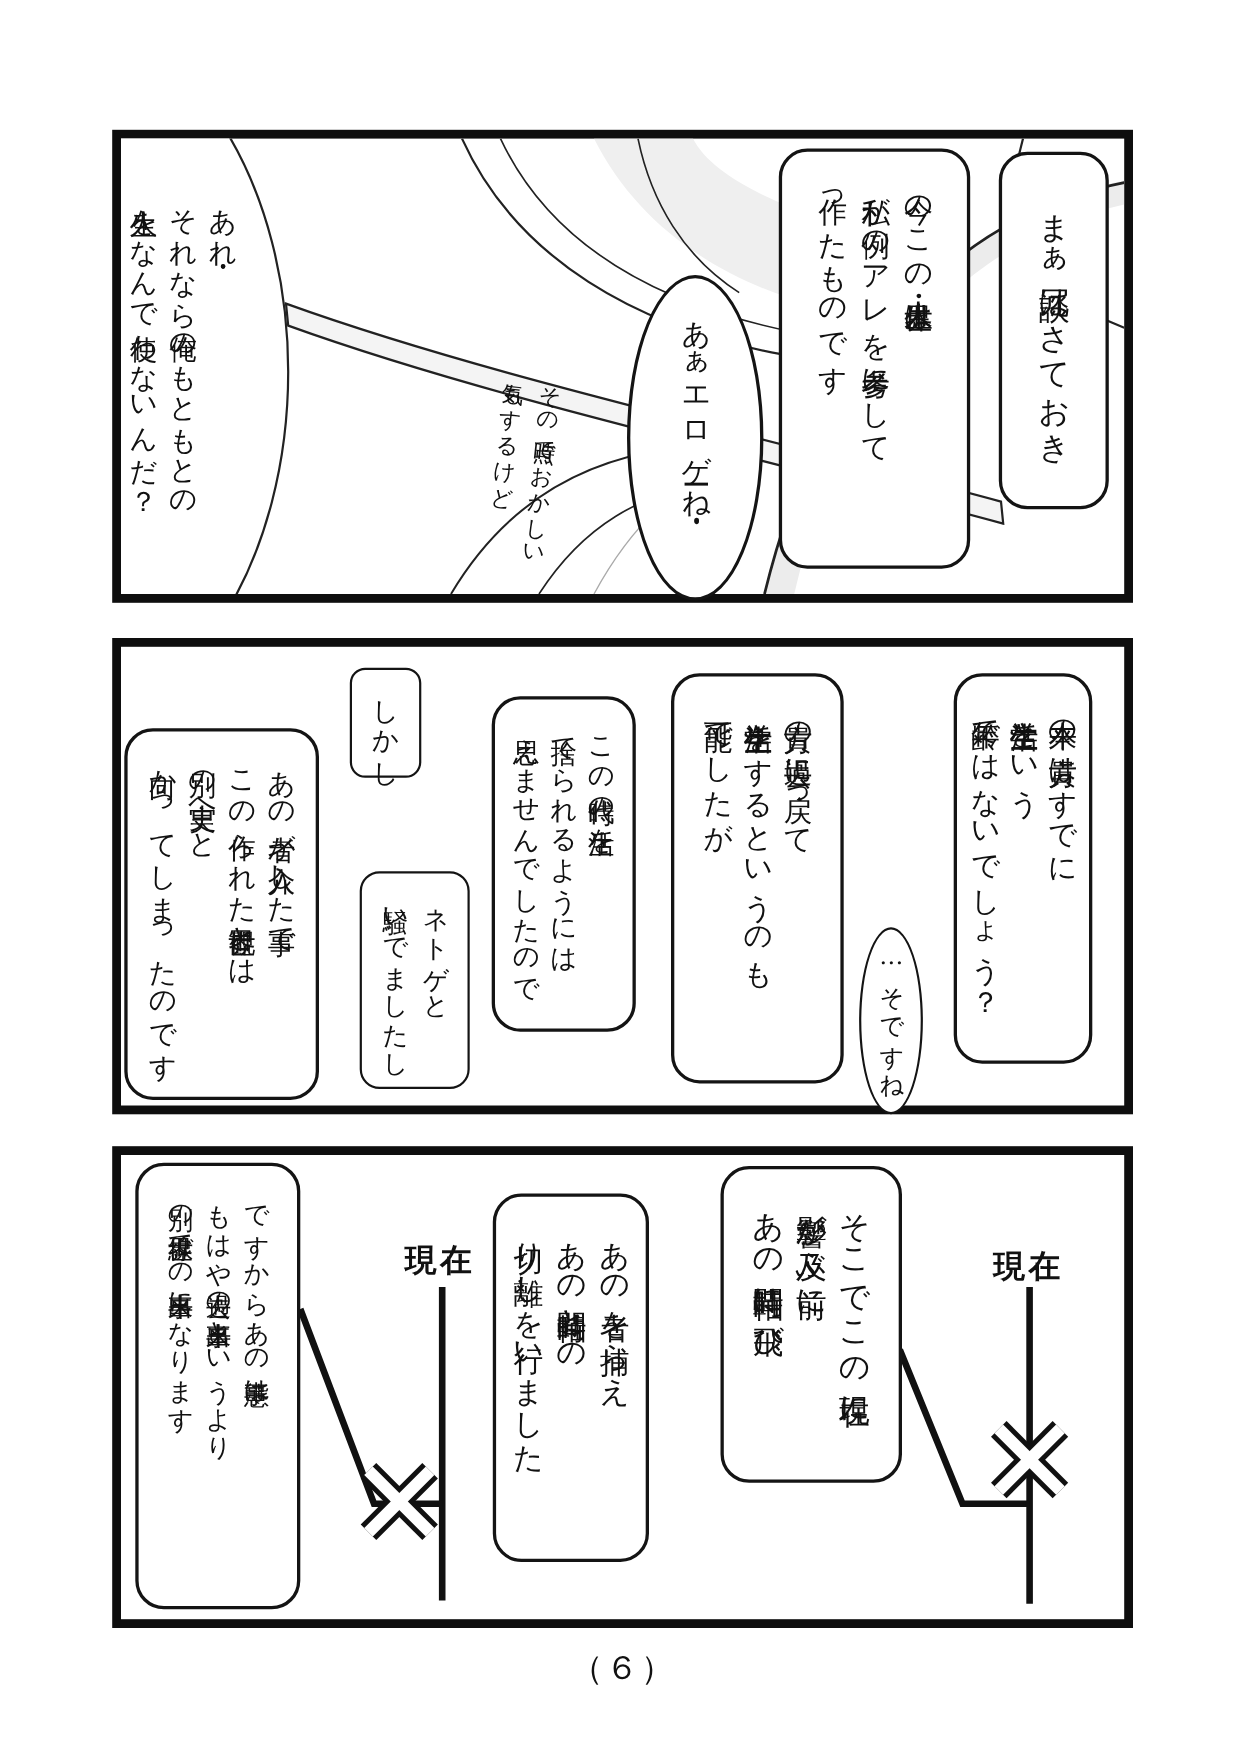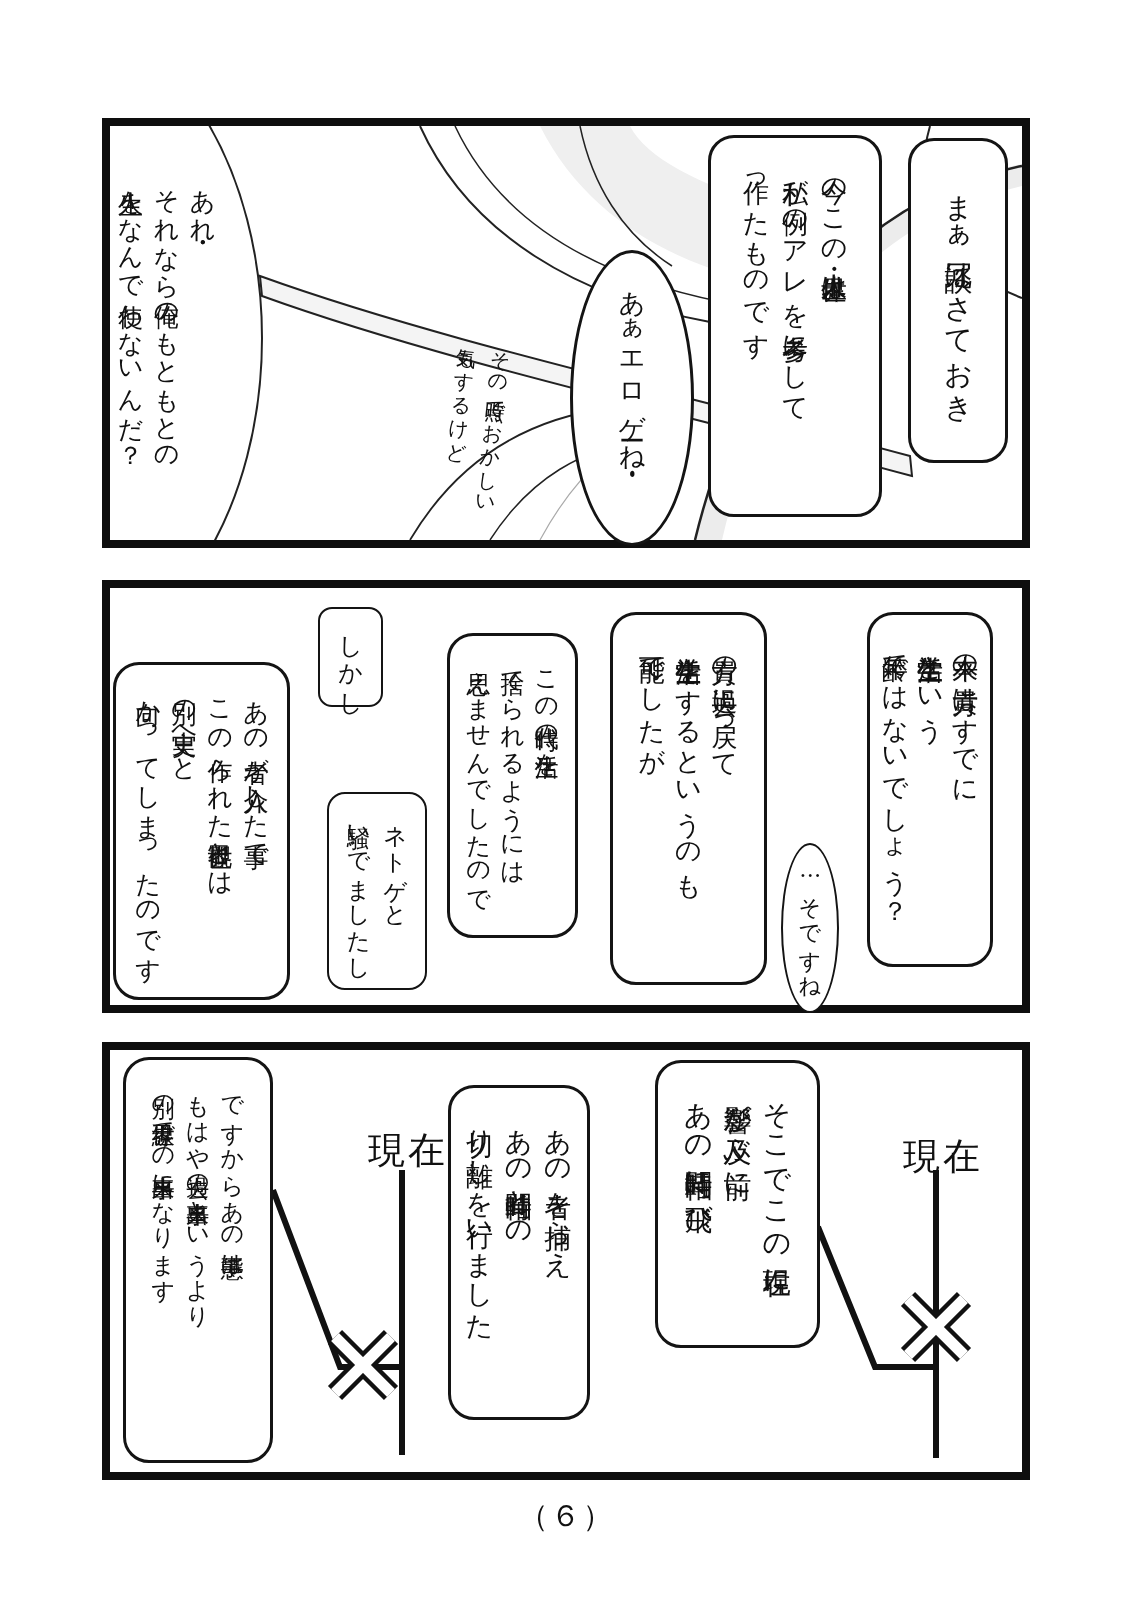--- a/index.html
+++ b/index.html
@@ -23,21 +23,21 @@
   .vtext {
     writing-mode:vertical-rl; text-orientation:upright;
     line-height:1.5; letter-spacing:1px; white-space:nowrap;
   }
   .freetext { position:absolute; z-index:4; }
   .fs20{font-size:20px} .fs22{font-size:22px;line-height:1.35} .fs23{font-size:23px;letter-spacing:0}
   .fs24{font-size:24px} .fs25{font-size:25px;line-height:1.44;letter-spacing:0}
   .fs26{font-size:26px} .fs27{font-size:27px;line-height:1.45} .fs28{font-size:28px}
   .lh135{line-height:1.35} .lh16{line-height:1.6} .lh17{line-height:1.7}
   .note { transform:rotate(6deg); transform-origin:top center; }
-  .hlabel { position:absolute; z-index:4; font-size:37px; font-weight:400; letter-spacing:3px;text-align:center; }
+  .hlabel { position:absolute; z-index:4; font-size:29px; font-weight:700; letter-spacing:3px;text-align:center; }
   .pagenum {
     position:absolute; left:0; right:0; top:1496px; text-align:center;
     font-size:30px; letter-spacing:2px; z-index:4;
     font-family:"DejaVu Sans","Liberation Sans",sans-serif;
   }
   svg { display:block; }
 </style>
 </head>
 <body>
 

